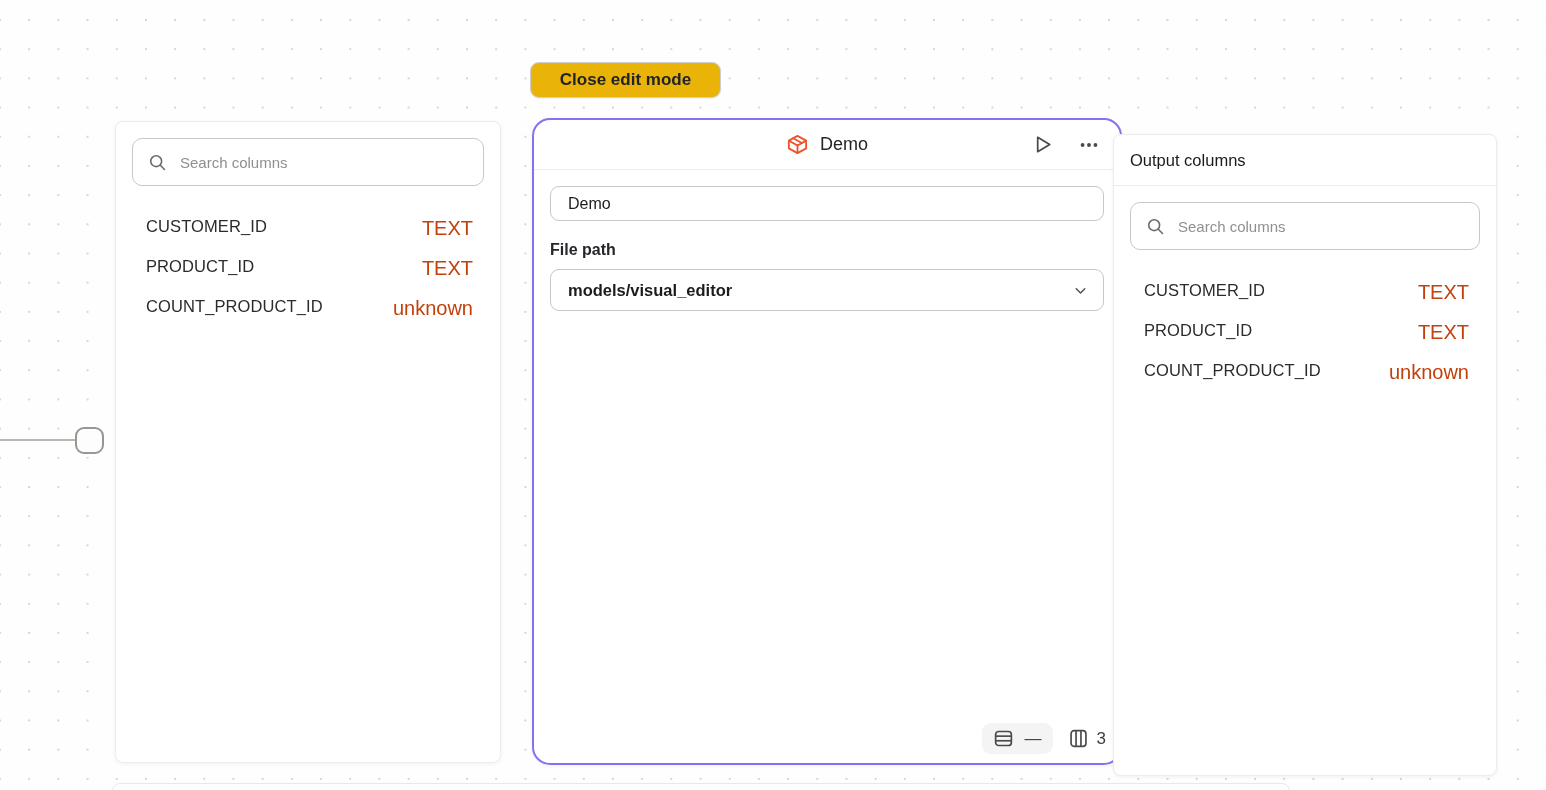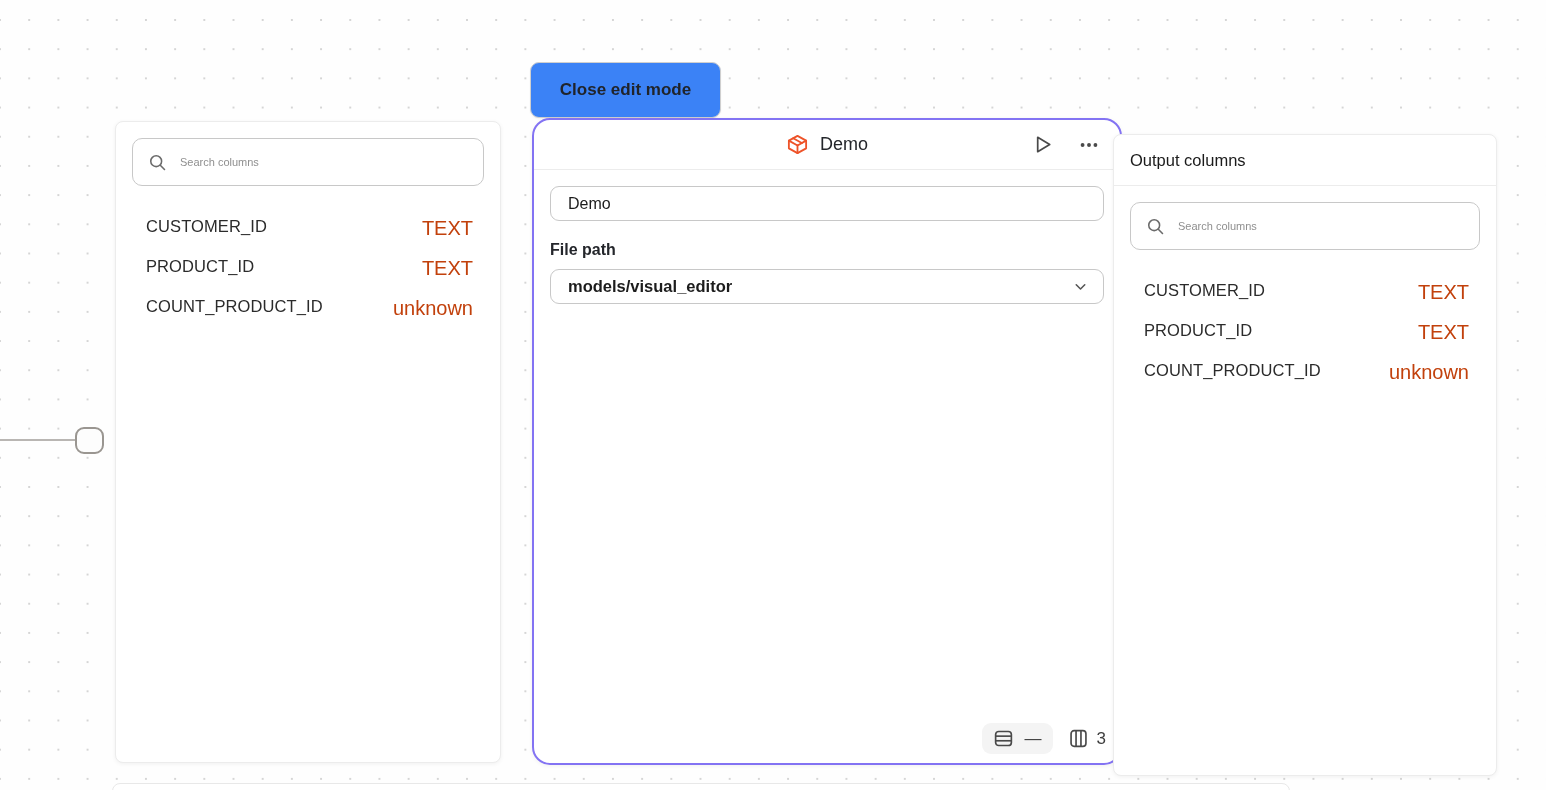--- a/index.html
+++ b/index.html
@@ -22,22 +22,22 @@
     position: absolute; left: 0; top: 439px; width: 78px; height: 2px;
     background: #b9b6b3;
   }
   .edge-handle {
     position: absolute; left: 75px; top: 427px; width: 29px; height: 27px;
     background: #fdfdfd; border: 2px solid #9a9691; border-radius: 9px;
   }
 
   
   .close-edit-btn {
-    position: absolute; left: 530px; top: 62px; width: 191px; height: 56px;
-    background: #3b82f6; border: 1px solid #cfcfcf; border-radius: 9px;
+    position: absolute; left: 530px; top: 62px; width: 191px; height: 36px;
+    background: #eab308; border: 1px solid #cfcfcf; border-radius: 9px;
     font-family: inherit; font-size: 17px; font-weight: 700; color: #20242a;
     display: flex; align-items: center; justify-content: center;
     box-shadow: 0 1px 2px rgba(0,0,0,0.05); cursor: pointer;
   }
 
   
   .panel {
     position: absolute; background: #ffffff;
     border: 1px solid #ececec; border-radius: 8px;
     box-shadow: 0 1px 4px rgba(0,0,0,0.06);
@@ -48,21 +48,21 @@
   }
   .panel-title { font-size: 16.5px; color: #1b1b1b; }
 
   .search-box {
     margin: 16px; height: 48px; border: 1px solid #c8c8c8; border-radius: 10px;
     display: flex; align-items: center; padding: 0 14px; gap: 12px;
     background: #ffffff;
   }
   .search-box input {
     border: none; outline: none; flex: 1; font-family: inherit;
-    font-size: 11px; color: #2b2b2b; background: transparent;
+    font-size: 15px; color: #2b2b2b; background: transparent;
   }
   .search-box input::placeholder { color: #8f8f8f; }
 
   .col-list { padding: 6px 0; }
   .col-row {
     display: flex; align-items: flex-start; justify-content: space-between;
     padding: 8.5px 27px 8.5px 30px; cursor: default;
   }
   .col-name { font-size: 16.5px; color: #2b2b2b; letter-spacing: 0.1px; }
   .col-type { font-size: 20px; color: #c2410c; }
@@ -87,21 +87,21 @@
     display: flex; align-items: center; justify-content: center;
   }
   .model-body { padding: 16px; }
   .field-label { font-size: 16px; font-weight: 700; color: #24262b; margin: 4px 0 10px; }
   .text-field {
     width: 100%; height: 35px; border: 1px solid #c8c8c8; border-radius: 9px;
     padding: 0 17px; font-family: inherit; font-size: 16px; font-weight: 500;
     color: #1c1c1c; margin-bottom: 16px; outline: none; background: #fff;
   }
   .select-field {
-    width: 100%; height: 35px; border: 1px solid #c8c8c8; border-radius: 9px;
+    width: 100%; height: 42px; border: 1px solid #c8c8c8; border-radius: 9px;
     padding: 0 14px 0 17px; display: flex; align-items: center;
     justify-content: space-between; cursor: pointer; background: #fff;
   }
   .select-value { font-size: 16.5px; font-weight: 700; color: #1c1c1c; }
   .model-footer {
     position: absolute; right: 14px; bottom: 9px;
     display: flex; align-items: center; gap: 15px;
   }
   .stat-pill {
     display: flex; align-items: center; gap: 11px;

